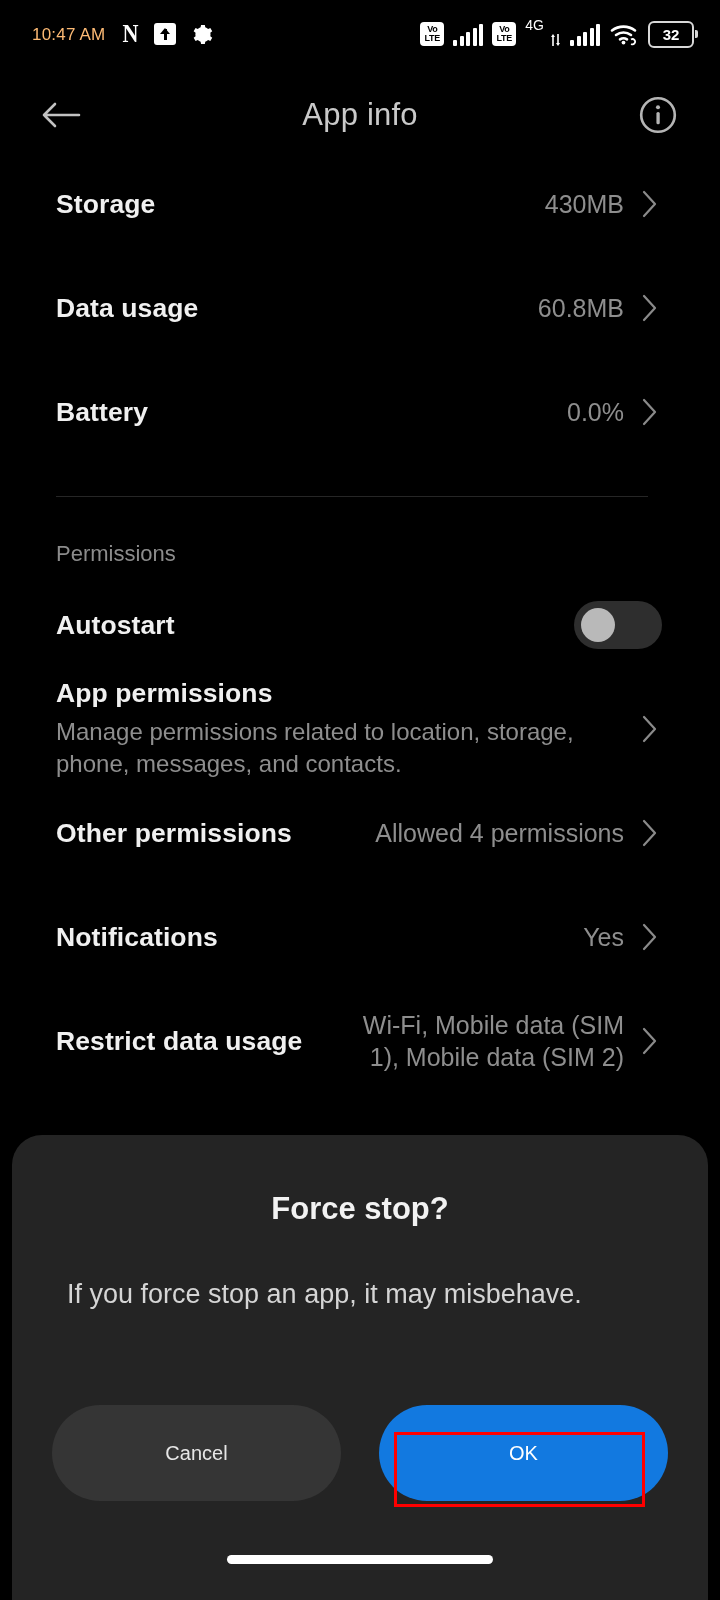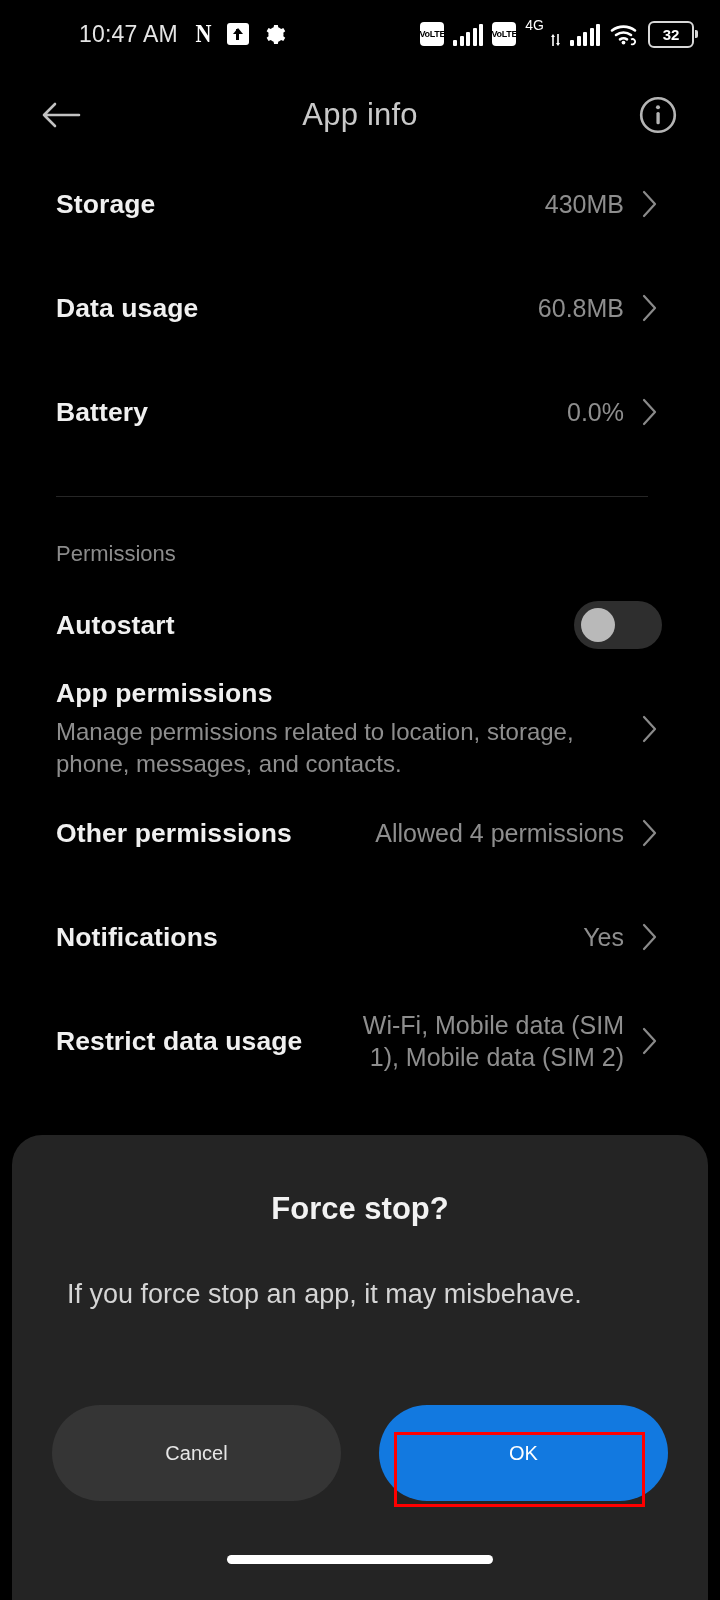--- a/index.html
+++ b/index.html
@@ -34,26 +34,25 @@
     justify-content: space-between;
     padding: 0 26px 0 32px;
     box-sizing: border-box;
   }
   .sb-left {
     display: flex;
     align-items: center;
     gap: 14px;
   }
   .sb-clock {
-    color: #e5e5e5;
-    font-size: 23px;
+    color: #fdba74;
+    font-size: 17px;
     font-weight: 500;
     letter-spacing: 0.2px;
     line-height: 1;
-    margin-left: 47px;
   }
   .sb-icon-n {
     color: #ffffff;
     font-size: 26px;
     font-weight: 700;
     font-family: "Liberation Serif", serif;
     line-height: 1;
     transform: scaleX(0.85);
     margin-left: 2px;
   }
@@ -91,21 +90,21 @@
   }
   .volte-badge {
     width: 24px; height: 24px;
     background: #ffffff;
     border-radius: 4px;
     color: #000;
     font-size: 9px;
     font-weight: 700;
     line-height: 9px;
     display: flex;
-    flex-direction: row;
+    flex-direction: column;
     align-items: center;
     justify-content: center;
     letter-spacing: -0.3px;
   }
   .bars {
     display: flex;
     align-items: flex-end;
     gap: 2.5px;
     height: 24px;
   }

